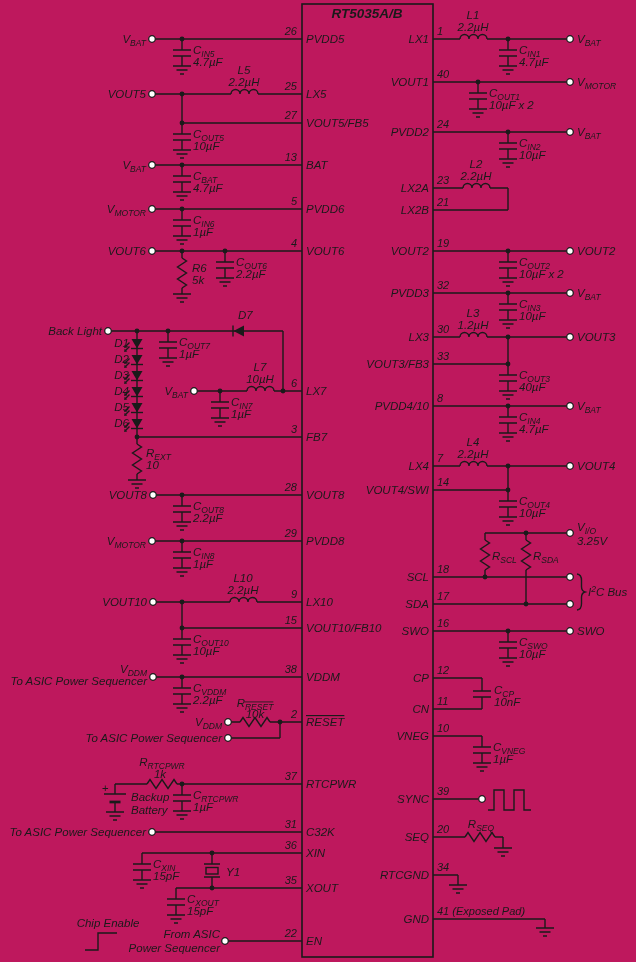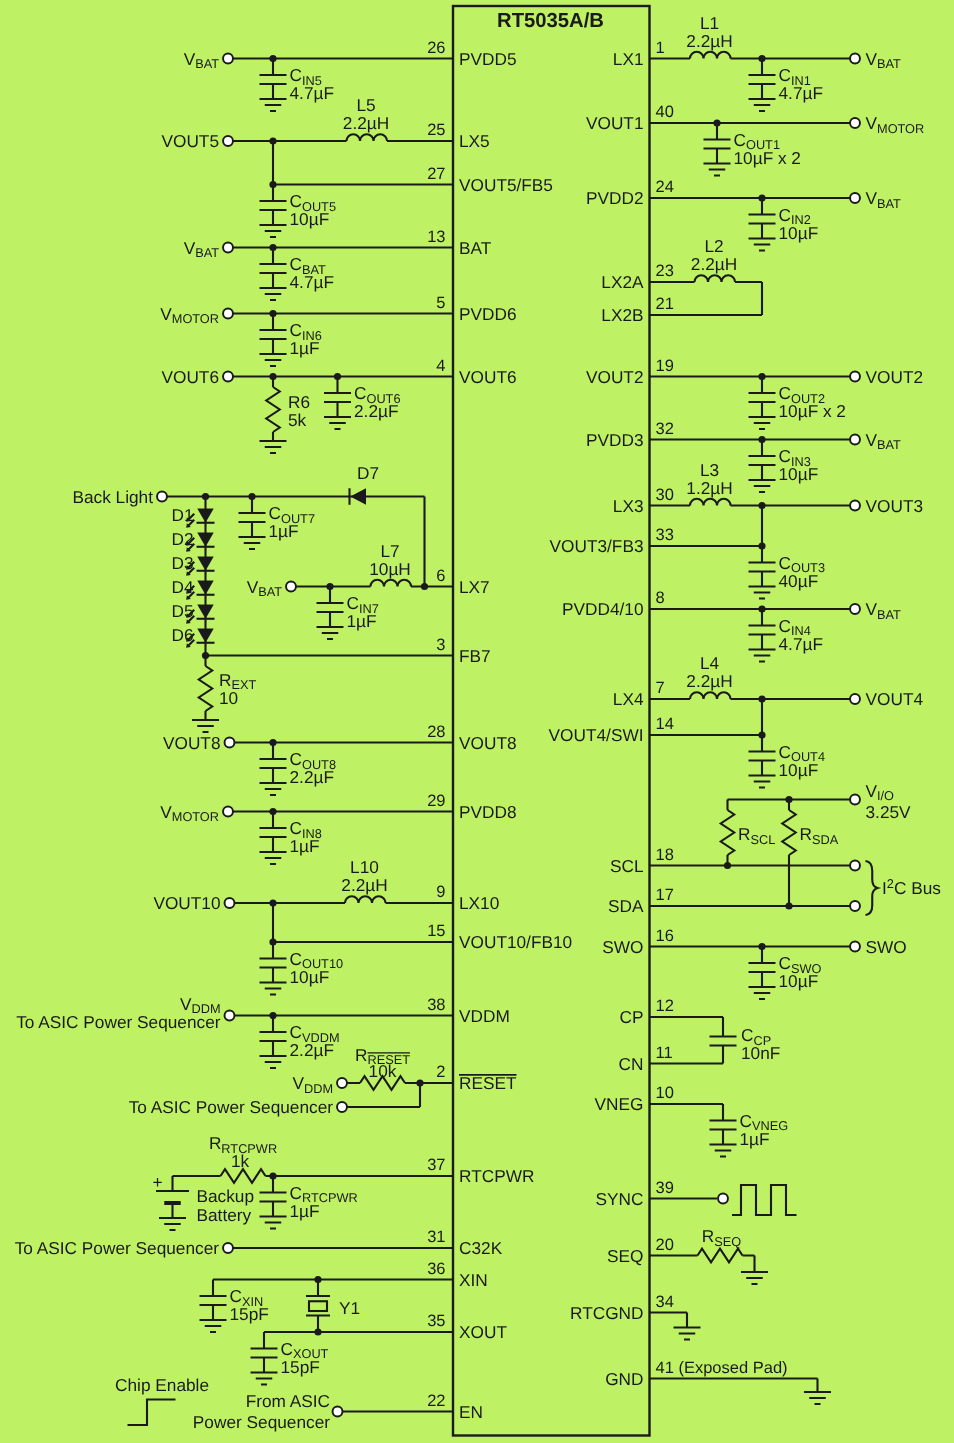--- a/index.html
+++ b/index.html
@@ -1,16 +1,16 @@
 <!DOCTYPE html>
 <html><head>
 <meta charset="utf-8">
 <style>
   html,body{margin:0;padding:0;background:#fff;}
-  .page{width:636px;height:962px;background:#bef264;position:relative;overflow:hidden;}
+  .page{width:636px;height:962px;background:#be185d;position:relative;overflow:hidden;font-style:italic;}
   svg{font-family:"Liberation Sans","DejaVu Sans",sans-serif;}
   svg path, svg rect, svg line{stroke:#1a1a1a;stroke-width:1.4;fill:none;}
   svg .fill{fill:#1a1a1a;stroke:none;}
   svg .thick{stroke-width:2.7;}
   svg .icbox{stroke-width:1.6;}
   svg text{fill:#1a1a1a;font-size:11.5px;stroke:none;}
   svg .sub{font-size:8.5px;}
   svg .pnum{font-size:11px;}
   svg .title{font-size:13.5px;font-weight:bold;}
   svg .ctr{text-anchor:middle;}

